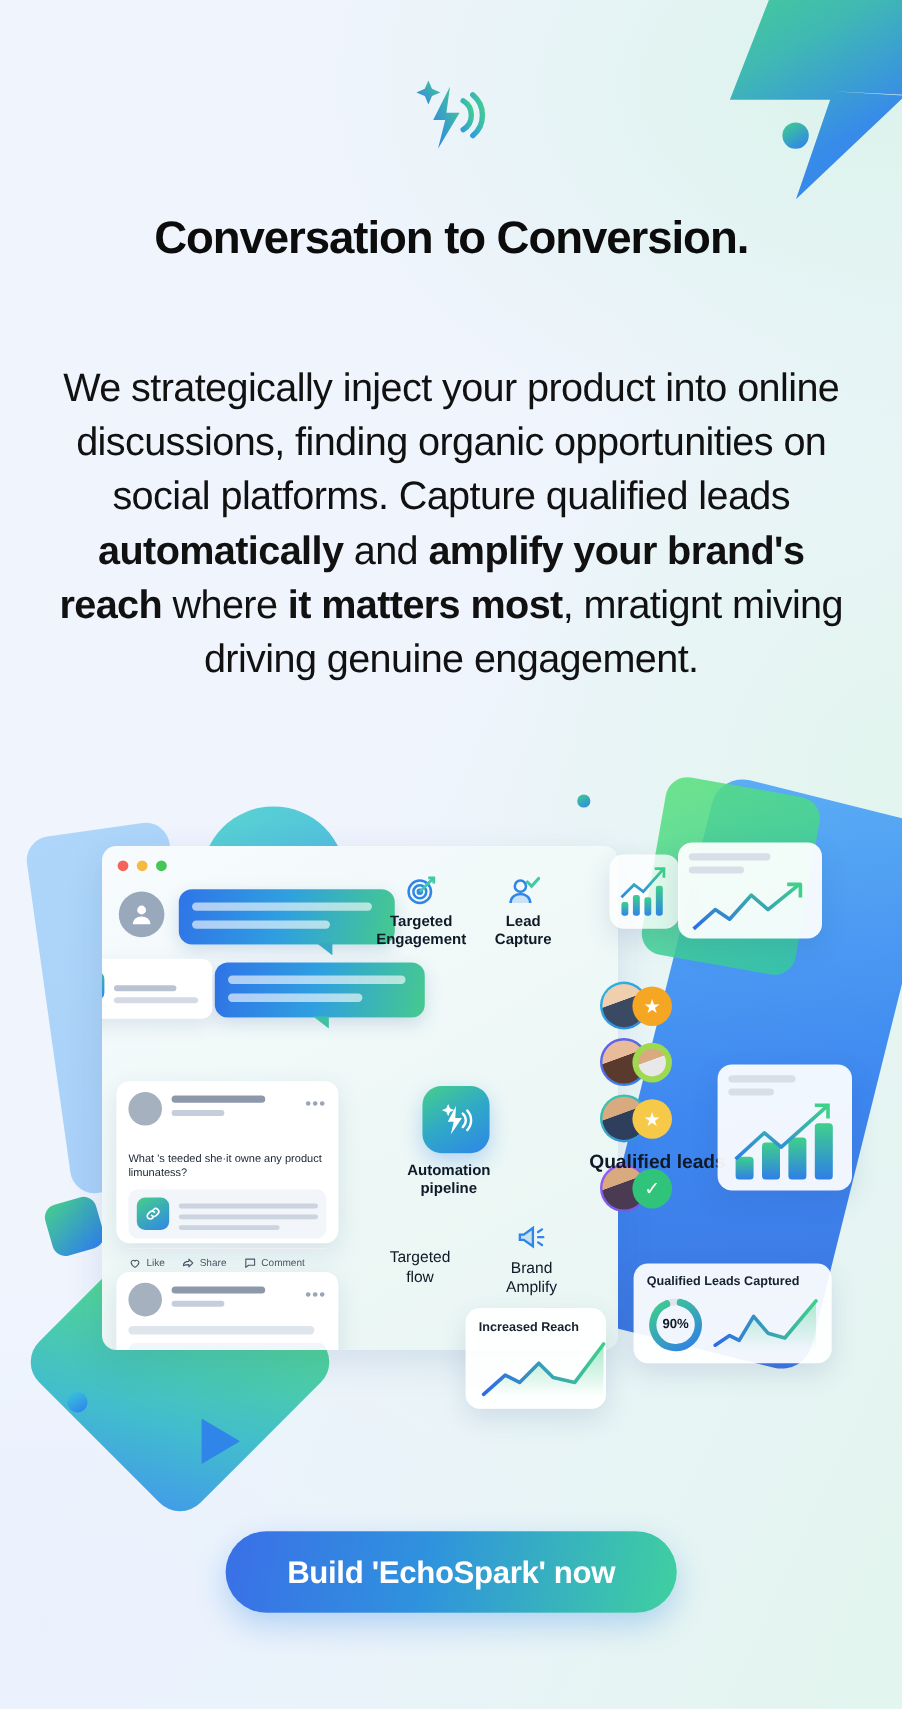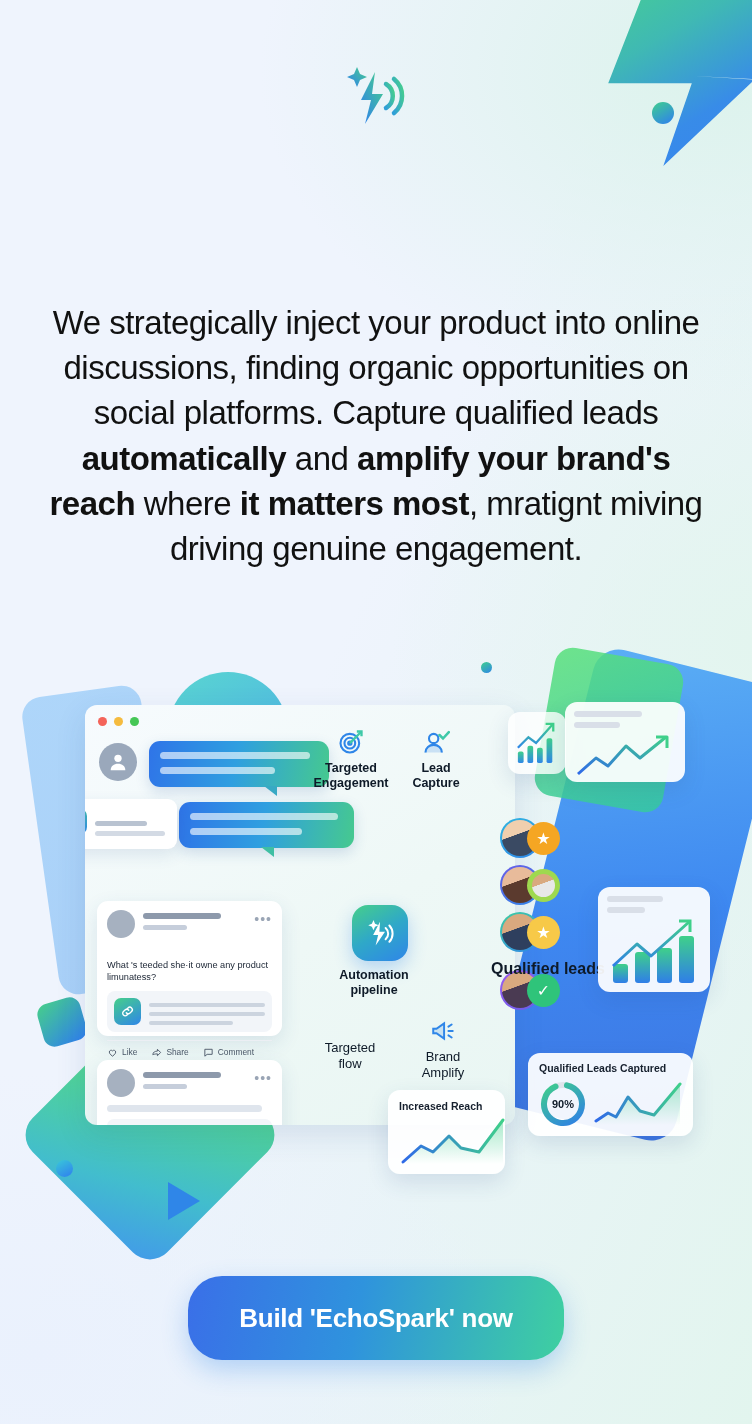--- a/index.html
+++ b/index.html
@@ -241,21 +241,21 @@
   .card .sk { height:6px; border-radius:3px; background:#d9dfe8; }
 
   .donut { position:absolute; left:11px; top:27px; width:48px; height:48px; }
   .donut .val {
     position:absolute; inset:0; display:flex; align-items:center; justify-content:center;
     font-size:11px; font-weight:bold; color:#0e1a28;
   }
 
   
   .cta {
-    position:absolute; left:188px; top:1276px; width:376px; height:84px;
+    position:absolute; left:188px; top:1276px; width:376px; height:68px;
     border-radius:34px; border:none; cursor:pointer;
     background:linear-gradient(100deg,#3a6fe8 0%,#2f93dd 45%,#3fd0a0 100%);
     color:#fff; font-size:26px; font-weight:bold;
     font-family:"Liberation Sans", sans-serif;
     box-shadow:0 10px 26px rgba(47,134,232,.3);
     letter-spacing:-.3px;
   }
 </style>
 </head>
 <body>
@@ -287,21 +287,21 @@
         </linearGradient>
       </defs>
       <path d="M9 10 L12 3 L15 10 L22 13 L15 16 L12 23 L9 16 L2 13 Z" fill="url(#gBolt)"></path>
       <path d="M30 8 L16 36 L26 36 L20 60 L38 30 L27 30 Z" fill="url(#gBolt)"></path>
       <path d="M41 20 a14 14 0 0 1 0 24" stroke="url(#gWave)" stroke-width="4.5" fill="none" stroke-linecap="round"></path>
       <path d="M49 15 a22 22 0 0 1 0 34" stroke="url(#gWave)" stroke-width="4.5" fill="none" stroke-linecap="round"></path>
     </svg>
   </div>
 
   <h1 class="headline">
-    <br>
+    <span>Conversation to Conversion.</span><br>
   </h1>
 
   <p class="body-copy"><span>We strategically inject your product into online discussions, finding organic opportunities on social platforms. Capture qualified leads </span><b>automatically</b><span> and </span><b>amplify your brand's reach</b><span> where </span><b>it matters most</b><span>, mratignt miving driving genuine engagement.</span></p>
 
   <div class="illus">
 
     <svg style="position:absolute;inset:0;width:752px;height:560px">
       <defs>
         <linearGradient id="cG" x1="0" y1="0" x2="1" y2="0">
           <stop offset="0" stop-color="#46cf8a"></stop>

